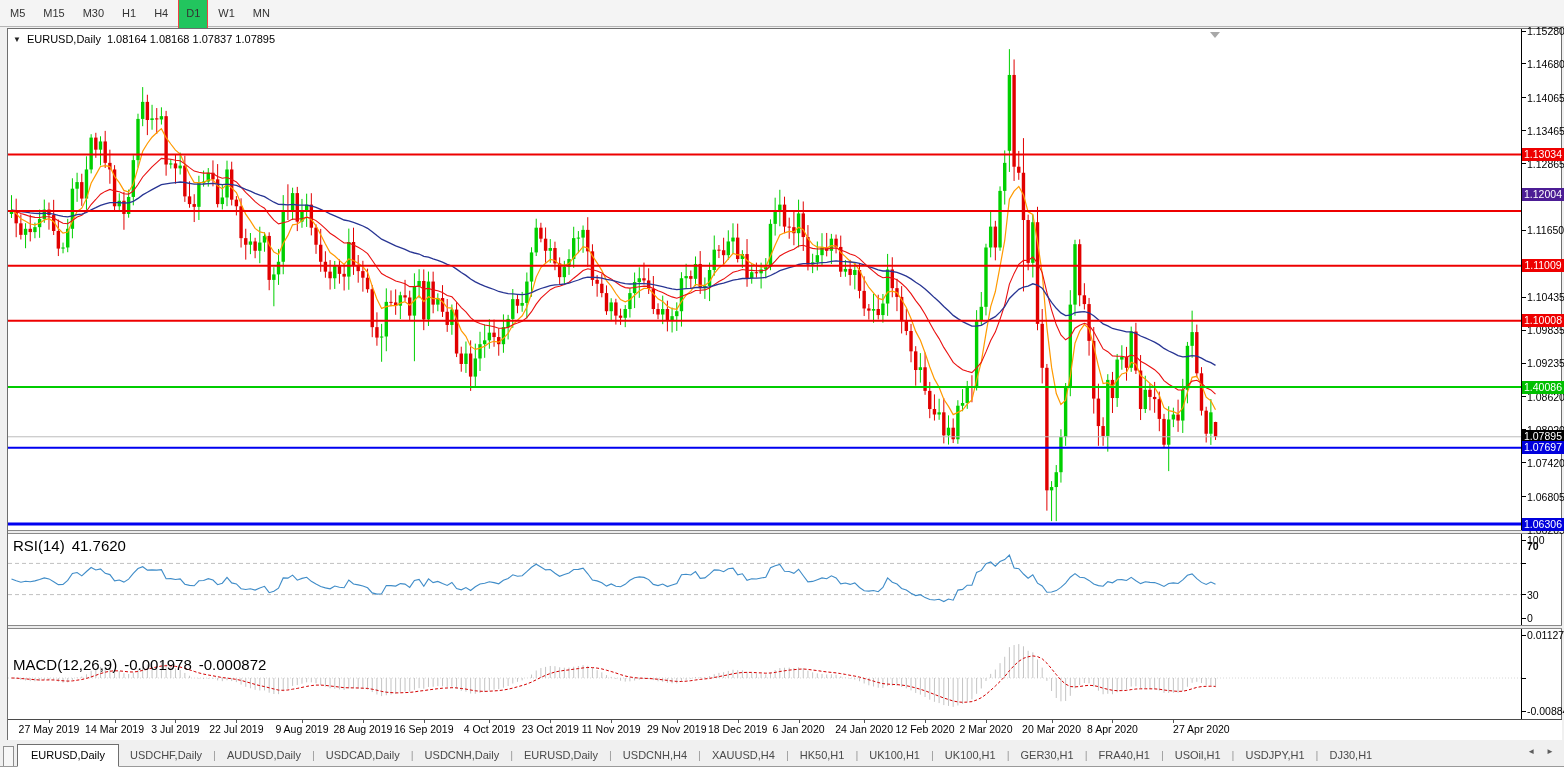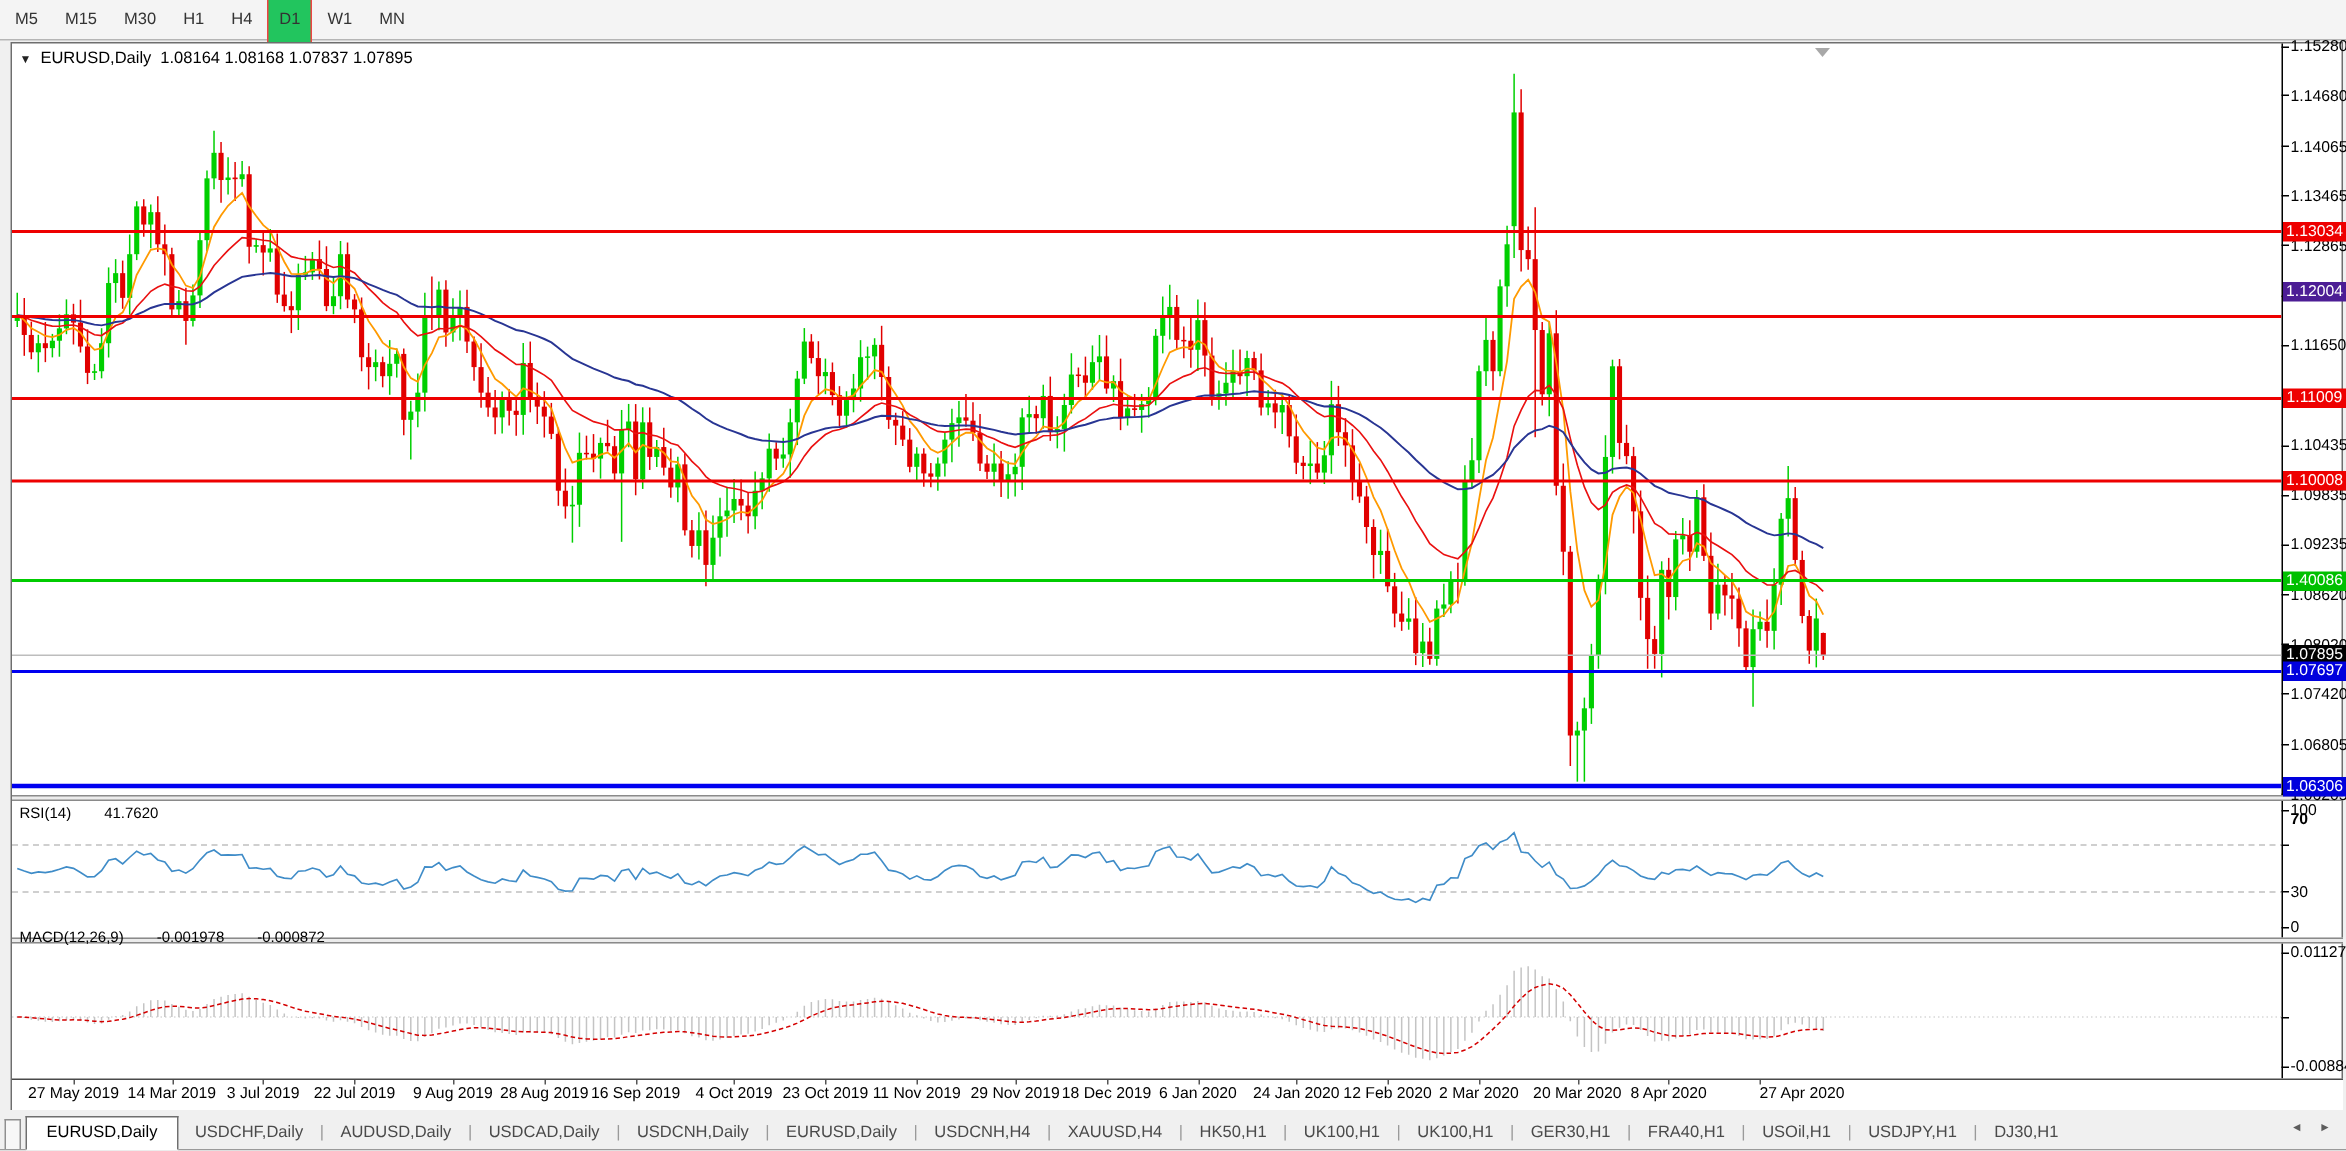--- a/index.html
+++ b/index.html
@@ -21,23 +21,23 @@
   #sep-main-rsi{top:530px}
   #sep-rsi-macd{top:625px}
   svg{position:absolute;display:block}
   #main-svg{left:8px;top:30px}
   #rsi-svg{left:8px;top:534px}
   #macd-svg{left:8px;top:629px}
 
   
   #chart-title{position:absolute;left:13px;top:33px;font-size:11px;color:#000;display:flex;gap:6px;align-items:center}
   #chart-title .dd{font-size:8px;color:#222}
-  .panel-label{position:absolute;left:13px;font-size:10px;color:#000;display:flex;gap:22px}
+  .panel-label{position:absolute;left:13px;font-size:15px;color:#000;display:flex;gap:7px}
   #rsi-label{top:537px}
-  #macd-label{top:620px}
+  #macd-label{top:656px}
 
   .tick-label{position:absolute;left:1527px;font-size:10.5px;color:#000;white-space:nowrap}
   .tick-dash{position:absolute;left:1521px;width:5px;height:1px;background:#000}
   .badge{position:absolute;left:1522px;width:42px;height:13px;line-height:13px;
          font-size:10.5px;color:#fff;text-align:center;white-space:nowrap}
 
   
   #date-axis{position:absolute;left:8px;right:2px;top:719px;height:21px;background:#fff;border-top:1px solid #4a4a4a}
   .date-label{position:absolute;top:3px;font-size:10.5px;color:#000;transform:translateX(-50%);white-space:nowrap}
   .date-tick{position:absolute;top:0;width:1px;height:3px;background:#555}

